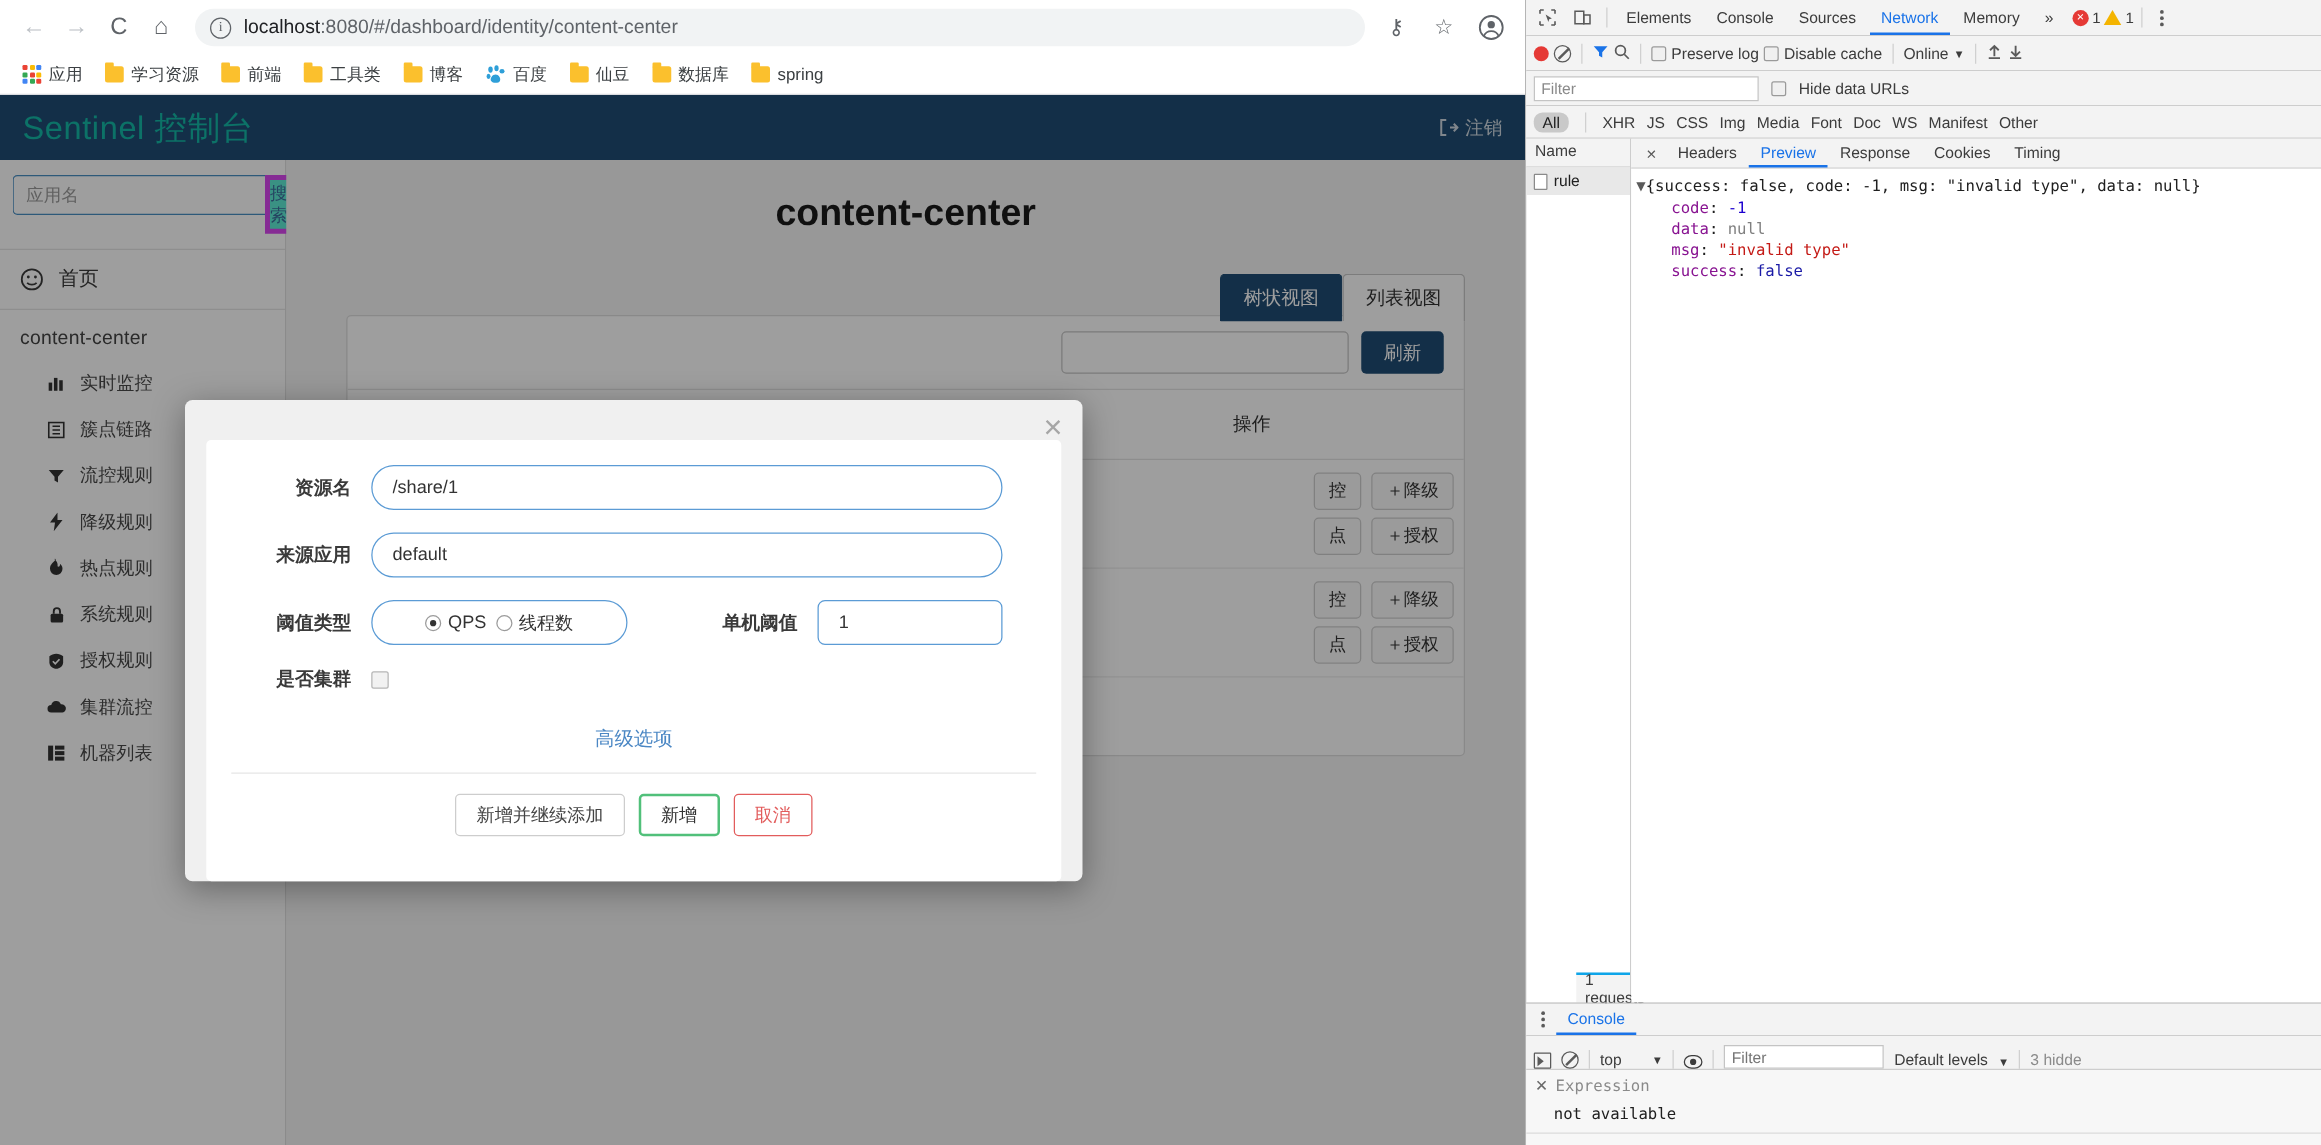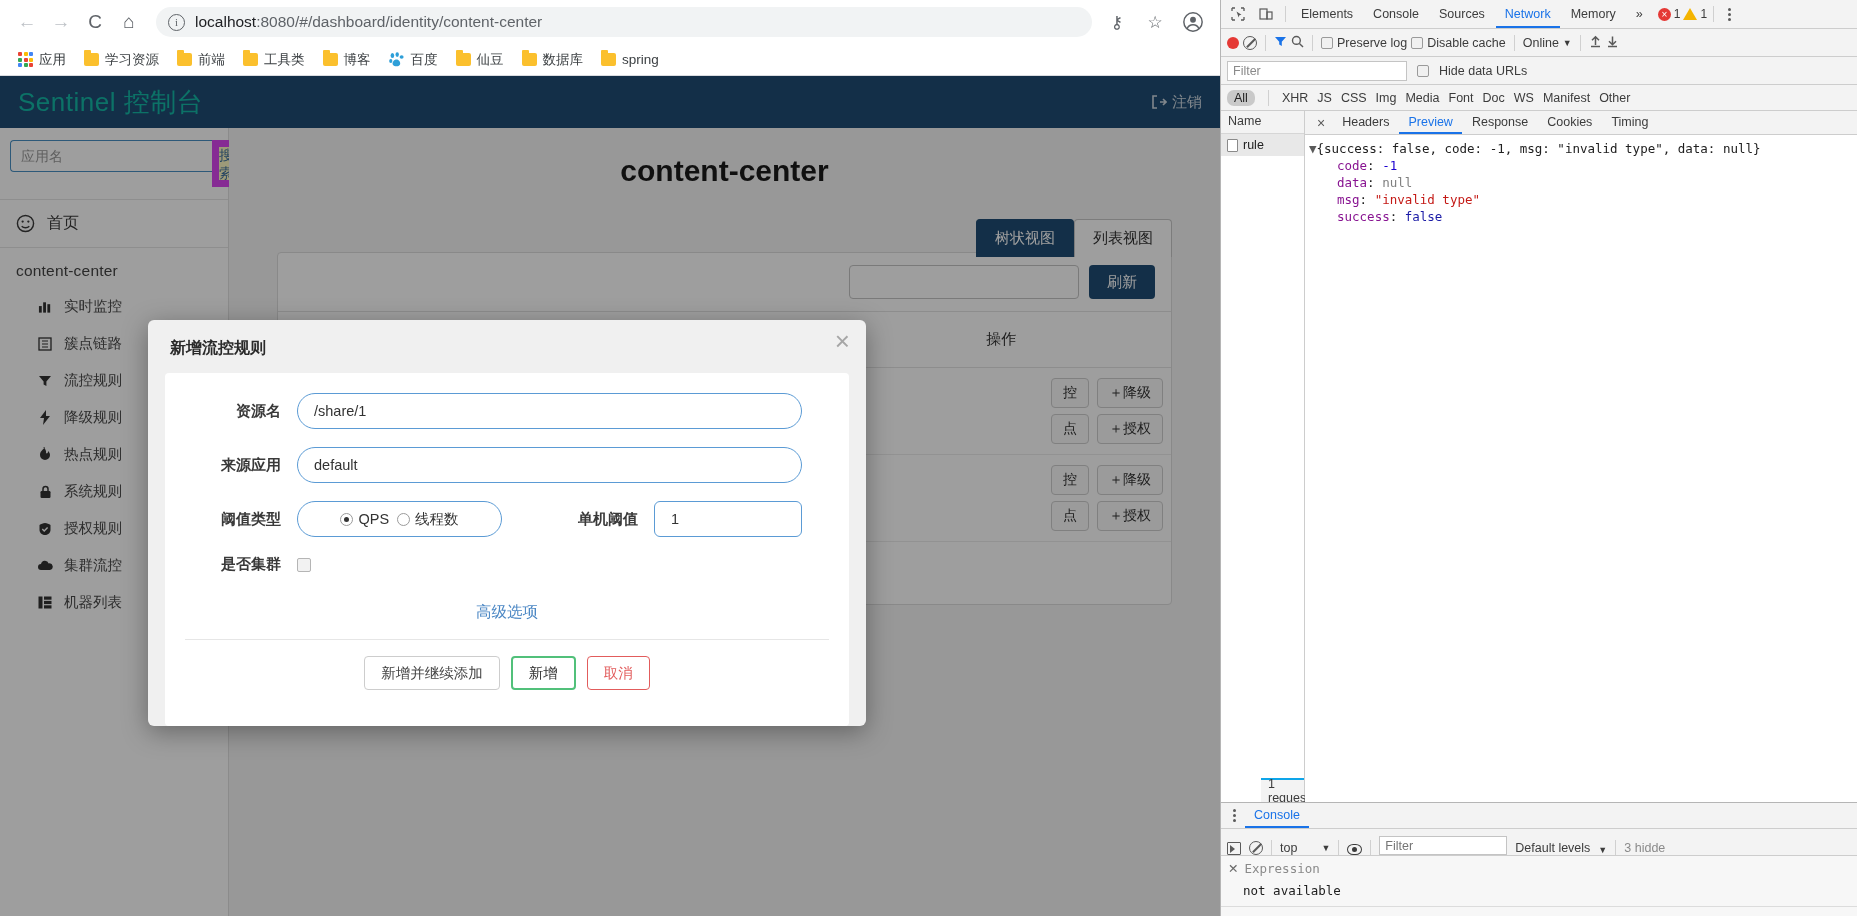--- a/index.html
+++ b/index.html
@@ -57,21 +57,21 @@
                  cursor: pointer; }
 
   
   .sidebar { position: absolute; left: 0; top: 52px; width: 229px; bottom: 0; background: #fff;
              border-right: 1px solid #e0e0e0; }
   .sb-search { padding: 12px 10px; display: flex; }
   .sb-search input { flex: 1; height: 32px; border: 1px solid #4a90c4; border-right: none;
                      border-radius: 4px 0 0 4px; padding: 0 10px; font-size: 14px; outline: none;
                      color: #333; font-family: "Liberation Sans", sans-serif; }
   .sb-search input::placeholder { color: #9b9b9b; }
-  .sb-search button { width: 56px; height: 47px; border: 7px solid #d946ef; background: #fef9c3;
+  .sb-search button { width: 56px; height: 47px; border: 4px solid #d946ef; background: #5eead4;
                       border-radius: 0 4px 4px 0; color: #3d6f9e; font-size: 14px; cursor: pointer;
                       font-family: "Liberation Sans", sans-serif; }
   .sb-home { display: flex; align-items: center; gap: 12px; padding: 13px 16px; font-size: 16px;
              color: #3a3a3a; border-top: 1px solid #e6e6e6; border-bottom: 1px solid #e6e6e6;
              cursor: pointer; }
   .sb-app-name { padding: 14px 16px 8px 16px; font-size: 15.5px; color: #444; letter-spacing: .2px; }
   .sb-item { display: flex; align-items: center; gap: 10px; padding: 9px 16px 9px 36px;
              font-size: 14.5px; color: #4a4a4a; cursor: pointer; }
   .sb-item .ic { width: 18px; text-align: center; font-size: 14px; color: #333; flex: 0 0 auto;
                  display: inline-flex; align-items: center; justify-content: center; }
@@ -492,21 +492,20 @@
           <input value="10" style="">
           <span>条记录</span>
         </div>
       </div>
     </div>
 
     <div class="dim-layer"></div>
 
     <div class="modal">
       <div class="modal-head">
-        <div class="modal-title">新增流控规则</div>
         <div class="modal-close">×</div>
       </div>
       <div class="modal-body">
         <div class="frow">
           <div class="flabel">资源名</div>
           <input class="finput" value="/share/1" style="">
         </div>
         <div class="frow">
           <div class="flabel">来源应用</div>
           <input class="finput" value="default" style="">

